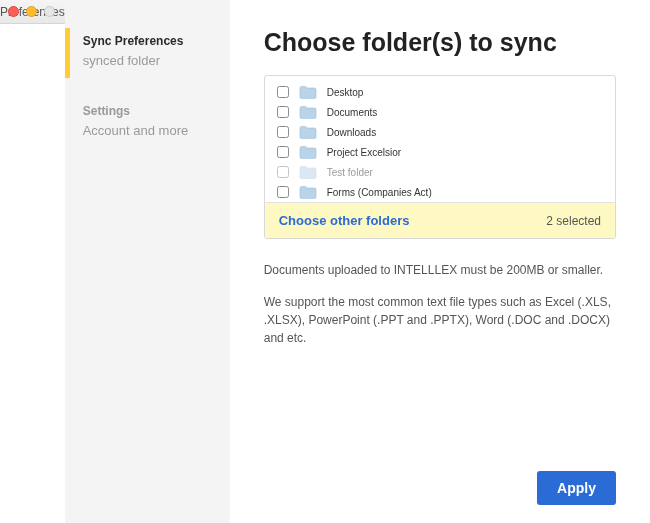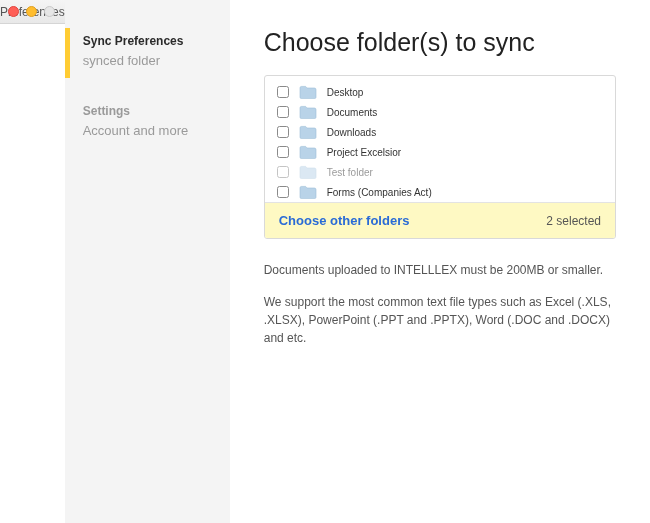--- a/index.html
+++ b/index.html
@@ -44,21 +44,21 @@
   .nav-sub   { font-size: 13px; color: #9a9a9a; margin-top: 4px; }
   .nav-item.inactive .nav-title { color: #9a9a9a; font-weight: 600; }
   .main {
     flex: 1;
     padding: 28px 34px 18px 34px;
     position: relative;
     display: flex;
     flex-direction: column;
   }
   .heading {
-    font-size: 25px; font-weight: 400; color: #222; margin-bottom: 18px;
+    font-size: 25px; font-weight: 700; color: #222; margin-bottom: 18px;
   }
   .folder-box {
     border: 1px solid #d9d9d9;
     border-radius: 3px;
     overflow: hidden;
   }
   .folder-list {
     max-height: 132px;
     overflow: hidden;
     padding: 6px 0 0 0;
@@ -217,16 +217,19 @@
           <span class="choose-other">Choose other folders</span>
           <span class="sel-count">2 selected</span>
         </div>
       </div>
 
       <div class="info">
         <p>Documents uploaded to INTELLLEX must be 200MB or smaller.</p>
         <p>We support the most common text file types such as Excel (.XLS, .XLSX), PowerPoint (.PPT and .PPTX), Word (.DOC and .DOCX) and etc.</p>
       </div>
 
+      <div class="apply-bar">
+        <button class="apply-btn">Apply</button>
+      </div>
     </div>
 
   </div>
 </div>
 
 </body></html>

